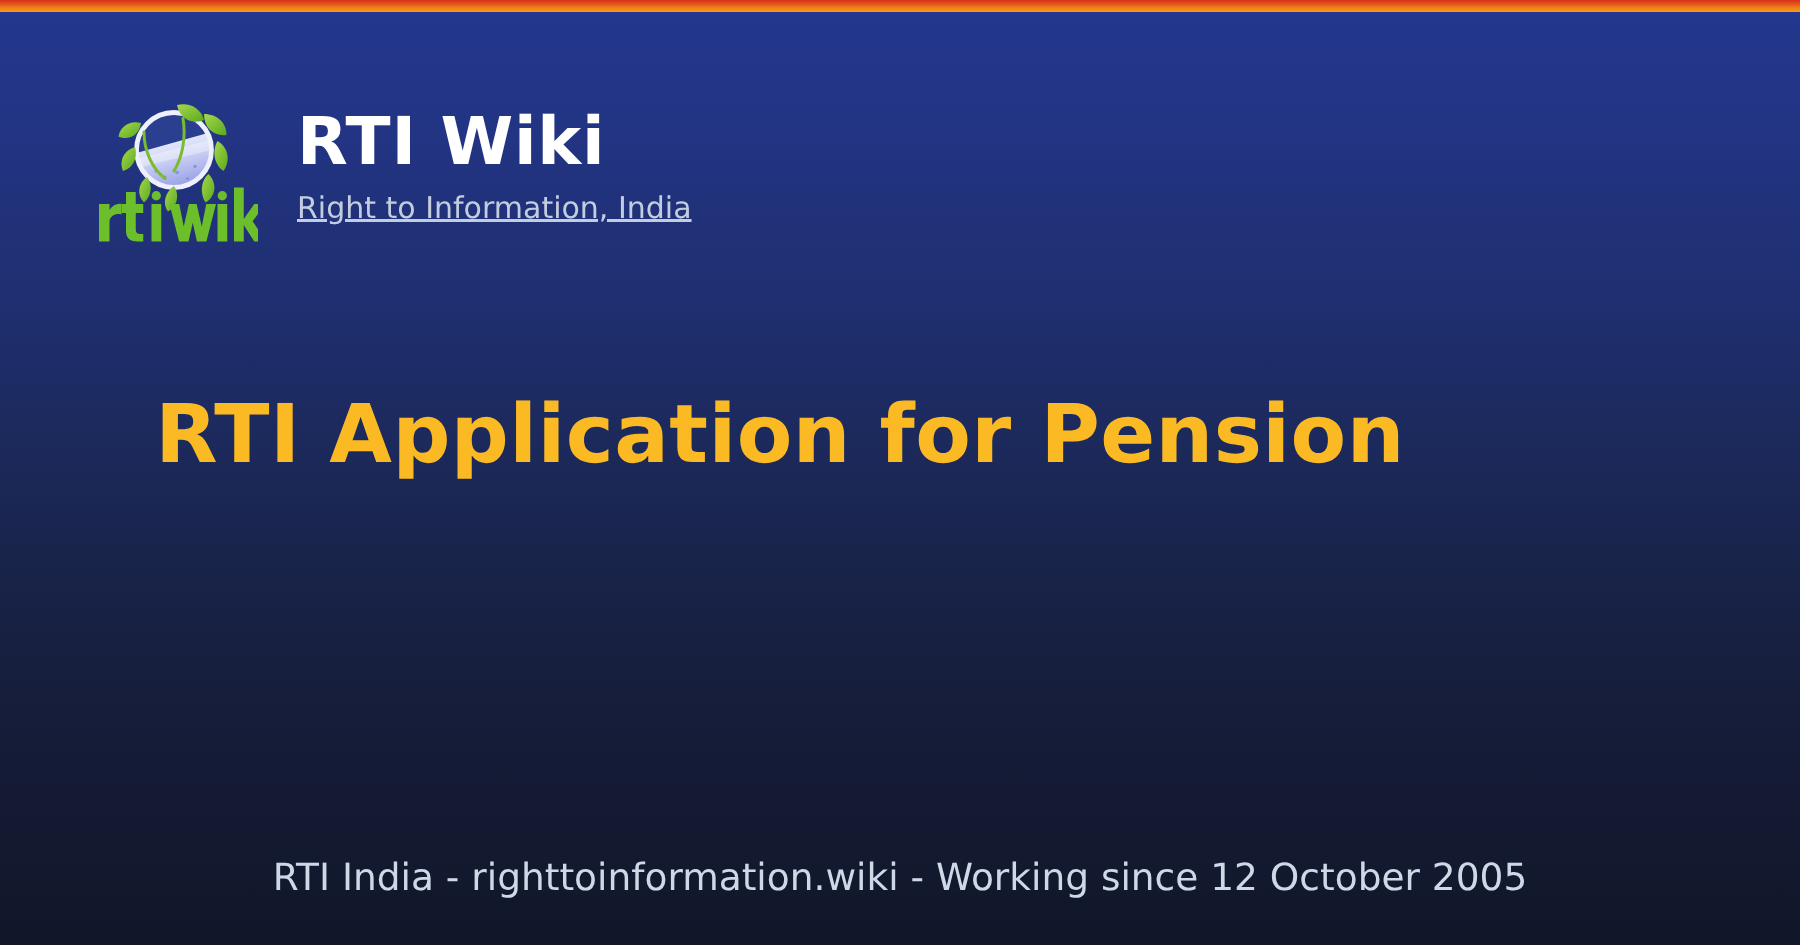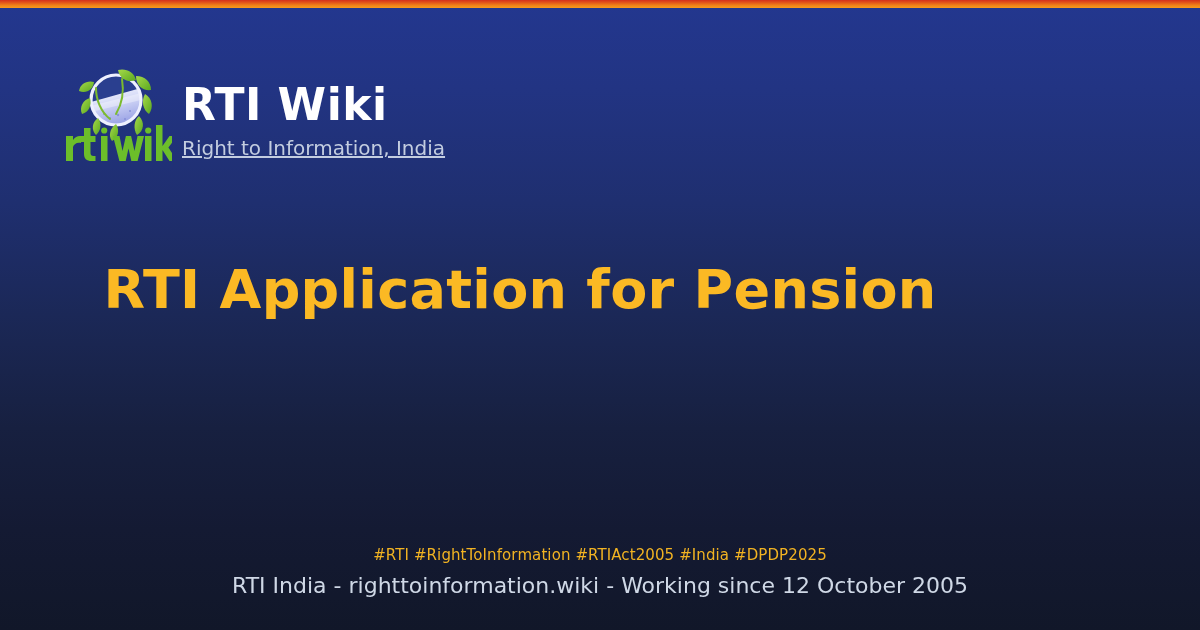--- a/index.html
+++ b/index.html
@@ -39,22 +39,22 @@
       #f08018 65%,
       #f79a1c 100%);
   }
 
   
   .header {
     position: absolute;
     top: 62px;
     left: 60px;
     display: flex;
-    align-items: flex-end;
-    gap: 10px;
+    align-items: center;
+    gap: 26px;
   }
 
   .logo-mark {
     position: relative;
     width: 112px;
     height: 100px;
     flex: 0 0 auto;
   }
   .logo-mark svg { display: block; }
 
@@ -104,21 +104,21 @@
     text-align: center;
   }
   .hashtags {
     font-size: 15px;
     color: #f2b322;
     line-height: 1.45;
     letter-spacing: 0.1px;
   }
   .site-line {
     margin-top: 4px;
-    font-size: 22px;
+    font-size: 25px;
     color: #cfd8e6;
     line-height: 1.4;
   }
 </style>
 </head>
 <body>
 
 <div class="card">
 
   <div class="accent-bar"></div>
@@ -193,17 +193,16 @@
     <div class="brand-text">
       <div class="brand-title">RTI Wiki</div>
       <div class="brand-tagline">Right to Information, India</div>
     </div>
 
   </div>
 
   <div class="main-title">RTI Application for Pension</div>
 
   <div class="footer">
-    <div class="hashtags">#RTI #RightToInformation #RTIAct2005 #India #DPDP2025</div>
     <div class="site-line">RTI India - righttoinformation.wiki - Working since 12 October 2005</div>
   </div>
 
 </div>
 
 </body></html>

